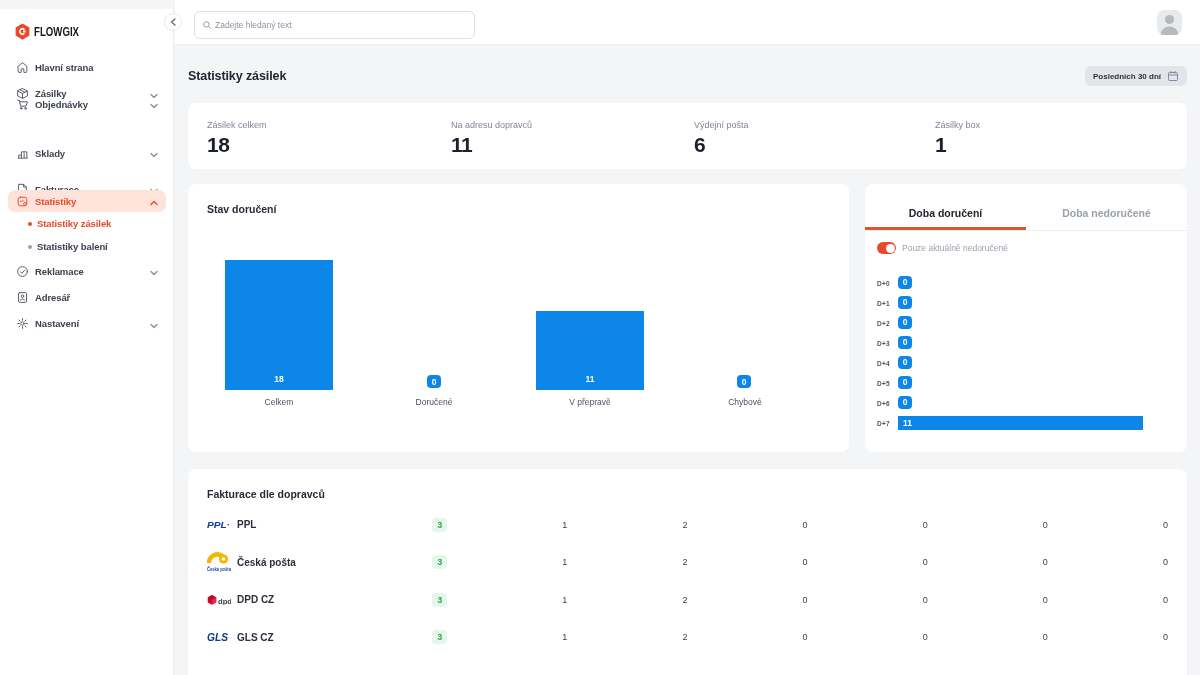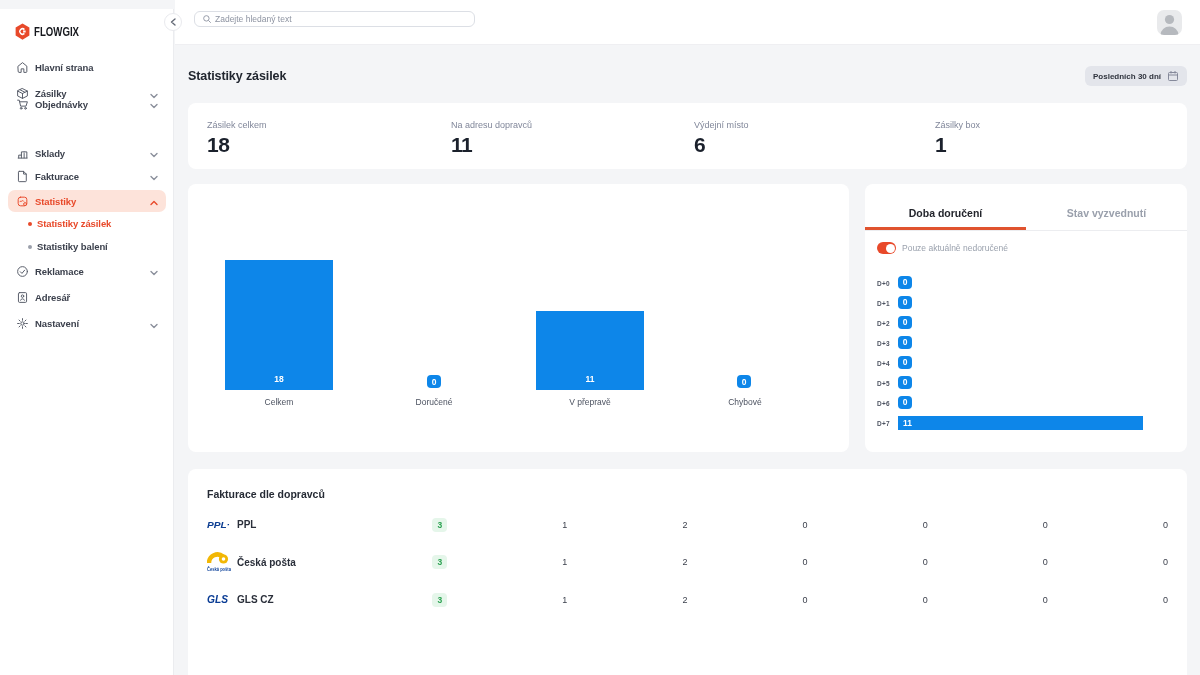--- a/index.html
+++ b/index.html
@@ -12,21 +12,21 @@
 .collapse-btn { position:absolute; left:164px; top:13px; width:18px; height:18px; background:#fff; border:1px solid #e9eaee; border-radius:50%; display:flex; align-items:center; justify-content:center; z-index:6; }
 .mi { position:absolute; left:8px; width:158px; display:flex; align-items:center; height:22px; padding:0 8px; border-radius:7px; font-size:9.5px; font-weight:bold; color:#3c414d; letter-spacing:-.1px; }
 .mi svg.ic { margin-right:6px; flex:none; }
 .mi .chev { position:absolute; right:6px; top:7px; }
 .mi.active { background:#fde3da; color:#e8492a; }
 .smi { position:absolute; left:8px; width:158px; display:flex; align-items:center; height:22px; padding:0 8px 0 20px; font-size:9.5px; font-weight:bold; color:#3c414d; letter-spacing:-.1px; }
 .smi .dot { width:4px; height:4px; border-radius:50%; background:#9ba0ab; margin-right:5px; flex:none; }
 .smi.red { color:#e8492a; }
 .smi.red .dot { background:#e8492a; }
 .topbar { position:absolute; left:175px; top:0; width:1025px; height:45px; background:#fff; border-bottom:1px solid #efeff2; }
-.search { position:absolute; left:19px; top:11px; width:281px; height:16px; border:1px solid #dcdfe5; border-radius:6px; display:flex; align-items:center; padding:0 7px; color:#8d93a1; font-size:8.5px; background:#fff; }
+.search { position:absolute; left:19px; top:11px; width:281px; height:28px; border:1px solid #dcdfe5; border-radius:6px; display:flex; align-items:center; padding:0 7px; color:#8d93a1; font-size:8.5px; background:#fff; }
 .search svg { margin-right:3px; }
 .avatar { position:absolute; right:18px; top:10px; width:25px; height:25px; border-radius:7px; background:#e9eaec; overflow:hidden; }
 .content { position:absolute; left:175px; top:45px; width:1025px; height:630px; }
 .h1row { position:absolute; left:13px; top:21px; width:999px; display:flex; justify-content:space-between; align-items:center; }
 .h1 { font-size:12.5px; font-weight:bold; color:#21262f; letter-spacing:-.1px; }
 .range-btn { height:20px; background:#e3e5eb; border-radius:6px; display:flex; align-items:center; gap:6px; padding:0 8px; font-size:8px; font-weight:bold; color:#2f333d;justify-content:center; }
 .card { position:absolute; background:#fff; border-radius:8px; }
 .stats-card { left:13px; top:58px; width:999px; height:66px; }
 .stat { position:absolute; top:17px; }
 .stat .lbl { font-size:9px; color:#81879a; margin-bottom:3px; }
@@ -85,21 +85,21 @@
           <circle cx="9.5" cy="19" r="1.6" fill="none"></circle>
           <circle cx="17.5" cy="19" r="1.6" fill="none"></circle>
         </svg>Objednávky<span class="chev"><svg width="12" height="12" viewBox="0 0 12 12" fill="none" stroke="#8b909c" stroke-width="1.4" stroke-linecap="round" stroke-linejoin="round">
             <path d="M3 4.5 L6 7.5 L9 4.5"></path>
           </svg></span></div>
       <div class="mi" style="top:133px"><svg class="ic" width="13" height="13" viewBox="0 0 24 24" stroke="#565c68" stroke-width="1.8" stroke-linecap="round" stroke-linejoin="round">
           <path d="M4 20.5 H20.5 M5 20 V15 H10 M10 20 V9 H15 M15 20 V12 M15 9 H20 V20" fill="none"></path>
         </svg>Sklady<span class="chev"><svg width="12" height="12" viewBox="0 0 12 12" fill="none" stroke="#8b909c" stroke-width="1.4" stroke-linecap="round" stroke-linejoin="round">
             <path d="M3 4.5 L6 7.5 L9 4.5"></path>
           </svg></span></div>
-      <div class="mi" style="top:156px"><svg class="ic" width="13" height="13" viewBox="0 0 24 24" stroke="#565c68" stroke-width="1.8" stroke-linecap="round" stroke-linejoin="round">
+      <div class="mi" style="top:169px"><svg class="ic" width="13" height="13" viewBox="0 0 24 24" stroke="#565c68" stroke-width="1.8" stroke-linecap="round" stroke-linejoin="round">
           <path d="M6 2.5 H14 L19 7.5 V20 a1.5 1.5 0 0 1 -1.5 1.5 H6 A1.5 1.5 0 0 1 4.5 20 V4 A1.5 1.5 0 0 1 6 2.5 Z M14 2.5 V7.5 H19" fill="none"></path>
         </svg>Fakturace<span class="chev"><svg width="12" height="12" viewBox="0 0 12 12" fill="none" stroke="#8b909c" stroke-width="1.4" stroke-linecap="round" stroke-linejoin="round">
             <path d="M3 4.5 L6 7.5 L9 4.5"></path>
           </svg></span></div>
       <div class="mi active" style="top:181px"><svg class="ic" width="13" height="13" viewBox="0 0 24 24" stroke="#e8492a" stroke-width="1.8" stroke-linecap="round" stroke-linejoin="round">
           <rect x="4" y="4" width="16" height="16" rx="4.5" fill="none"></rect>
           <path d="M7.3 12.4 C8.6 9.4 10 13 11.6 10.8 C12.4 9.8 13.4 10.4 14 11.2" fill="none"></path>
           <circle cx="16.8" cy="16.8" r="2.7" fill="#fde3da"></circle>
         </svg>Statistiky<span class="chev"><svg width="12" height="12" viewBox="0 0 12 12" fill="none" stroke="#e8492a" stroke-width="1.4" stroke-linecap="round" stroke-linejoin="round">
             <path d="M3 7.5 L6 4.5 L9 7.5"></path>
@@ -158,46 +158,47 @@
   <div class="card stats-card">
     <div class="stat" style="left:19px">
         <div class="lbl">Zásilek celkem</div>
         <div class="num">18</div>
       </div>
     <div class="stat" style="left:263px">
         <div class="lbl">Na adresu dopravců</div>
         <div class="num">11</div>
       </div>
     <div class="stat" style="left:506px">
-        <div class="lbl">Výdejní místo</div>
+        <div class="lbl">Výdejní pošta</div>
         <div class="num">6</div>
       </div>
     <div class="stat" style="left:747px">
         <div class="lbl">Zásilky box</div>
         <div class="num">1</div>
       </div>
   </div>
   <div class="card chart-card">
+    <div class="chart-title">Stav doručení</div>
     <div class="bars">
       <div class="bar" style="left:37px; top:76px; width:108px; height:130px;"></div>
       <div class="bar-num" style="left:37px; top:190px; width:108px;">18</div>
       <div class="zero-badge" style="left:239px; top:191px;">0</div>
       <div class="bar" style="left:348px; top:127px; width:108px; height:79px;"></div>
       <div class="bar-num" style="left:348px; top:190px; width:108px;">11</div>
       <div class="zero-badge" style="left:549px; top:191px;">0</div>
       <div class="bar-lbl" style="left:31px; top:213px;">Celkem</div>
       <div class="bar-lbl" style="left:186px; top:213px;">Doručené</div>
       <div class="bar-lbl" style="left:342px; top:213px;">V přepravě</div>
       <div class="bar-lbl" style="left:497px; top:213px;">Chybové</div>
     </div>
   </div>
   <div class="card right-card">
     <div class="tabs">
         <div class="tab on">Doba doručení</div>
-        <div class="tab">Stav vyzvednutí</div>
+        <div class="tab">Doba nedoručené</div>
       </div>
     <div class="toggle-row">
         <div class="toggle"></div>
         <div class="toggle-lbl">Pouze aktuálně nedoručené</div>
       </div>
     <div id="drows">
         <div class="drow" style="top:91.5px">
           <span class="dl">D+0</span>
           <span class="db">0</span>
         </div>
@@ -267,20 +268,39 @@
               <td>1</td>
               <td>2</td>
               <td>0</td>
               <td>0</td>
               <td>0</td>
               <td>0</td>
             </tr>
             <tr>
               <td>
                 <span class="carrier"><span class="clogo">
+                    <svg width="24" height="10" viewBox="0 0 24 10">
+                      <path d="M5 0 L9.3 2.4 V7.4 L5 9.8 L0.7 7.4 V2.4 Z" fill="#dc0032"></path>
+                      <path d="M5 0 L9.3 2.4 L5 4.8 L0.7 2.4 Z" fill="#b01030"></path>
+                      <path d="M5 4.8 L9.3 2.4 V7.4 L5 9.8 Z" fill="#e84b5f" opacity=".55"></path>
+                      <text x="11" y="8.6" font-family="Liberation Sans" font-size="7.6" font-weight="bold" fill="#3c3c44">dpd</text>
+                    </svg>
+                  </span>DPD CZ</span>
+              </td>
+              <td><span class="gbadge">3</span></td>
+              <td>1</td>
+              <td>2</td>
+              <td>0</td>
+              <td>0</td>
+              <td>0</td>
+              <td>0</td>
+            </tr>
+            <tr>
+              <td>
+                <span class="carrier"><span class="clogo">
                     <svg width="24" height="9" viewBox="0 0 24 9">
                       <text x="0" y="8" textLength="21" lengthAdjust="spacingAndGlyphs" font-family="Liberation Sans" font-size="10" font-weight="bold" font-style="italic" fill="#0a3c94">GLS</text>
                     </svg>
                   </span>GLS CZ</span>
               </td>
               <td><span class="gbadge">3</span></td>
               <td>1</td>
               <td>2</td>
               <td>0</td>
               <td>0</td>

